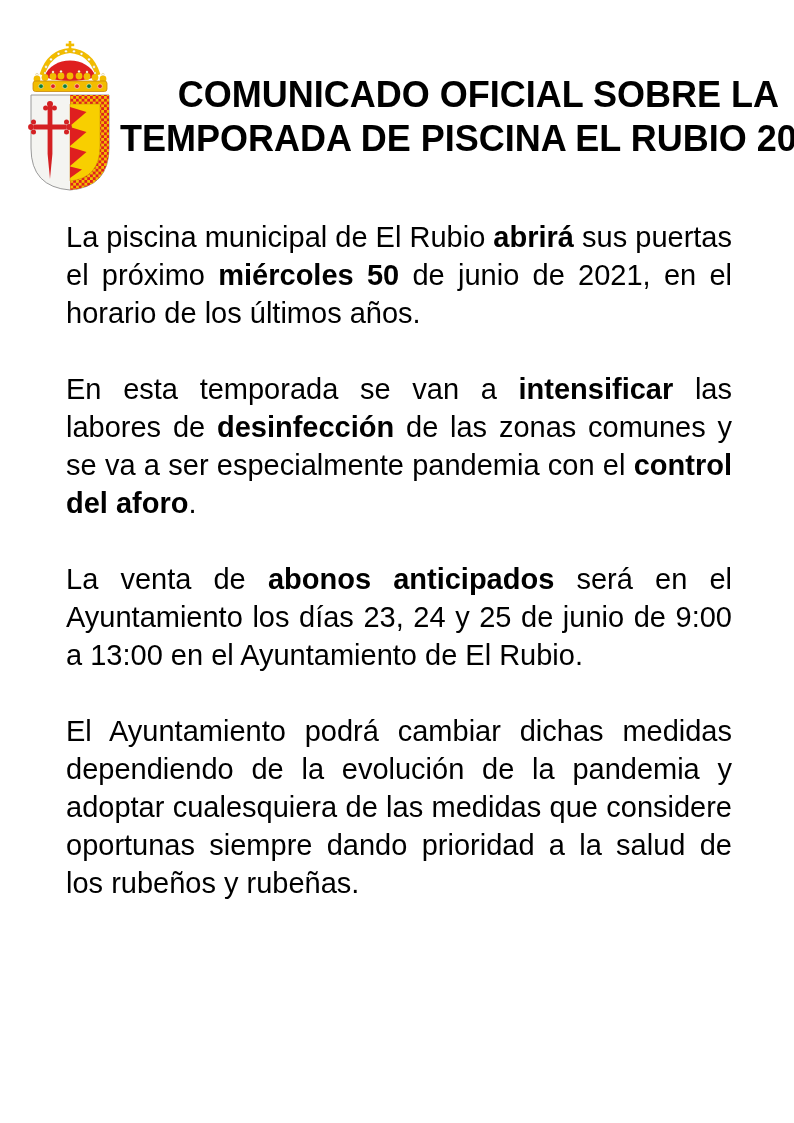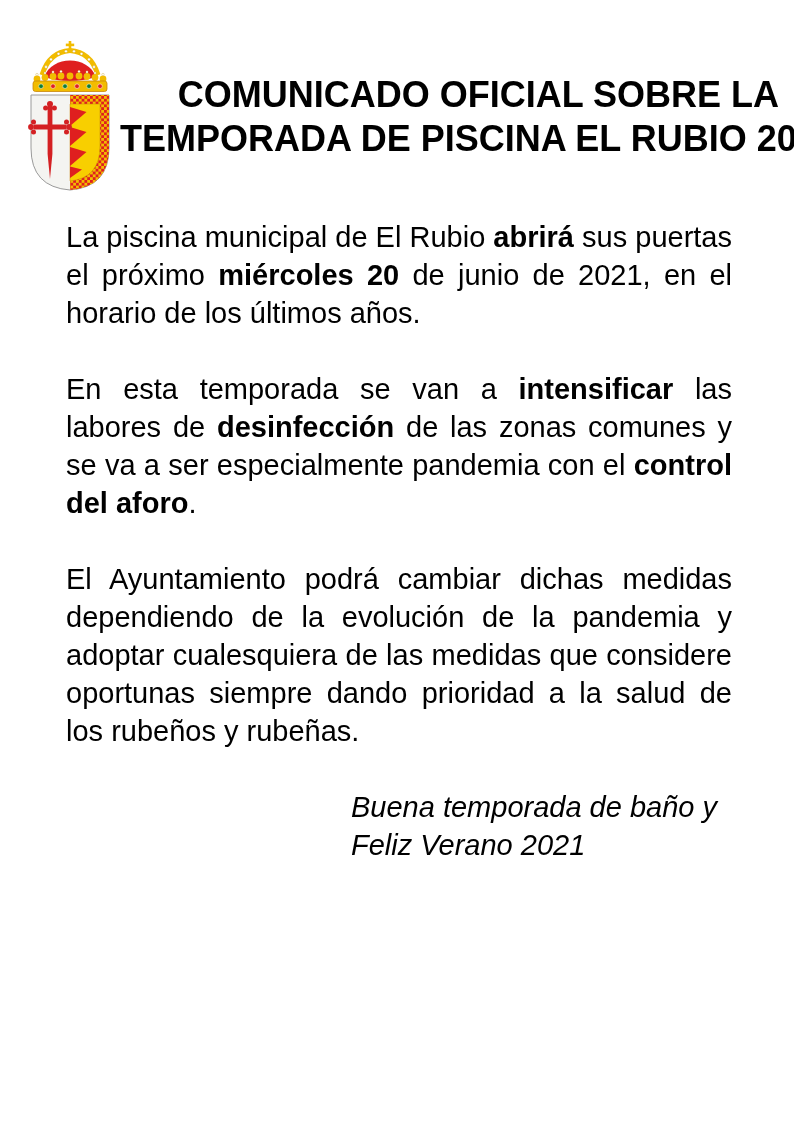--- a/index.html
+++ b/index.html
@@ -161,26 +161,23 @@
     </div>
 
     <div class="title-box">
       <div class="tline">COMUNICADO OFICIAL SOBRE LA</div>
       <div class="tline">TEMPORADA DE PISCINA EL RUBIO 2021</div>
     </div>
   </div>
 
   <div class="main">
 
-    <p class="para"><span>La piscina municipal de El Rubio </span><span class="bd">abrirá</span><span> sus puertas el próximo </span><span class="bd">miércoles 20</span><span> de junio de 2021, en el horario de los últimos años.</span><br></p>
+    <p class="para"><span>La piscina municipal de El Rubio </span><span class="bd">abrirá</span><span> sus puertas el próximo </span><span class="bd">miércoles 50</span><span> de junio de 2021, en el horario de los últimos años.</span><br></p>
 
     <p class="para"><span>En esta temporada se van a </span><span class="bd">intensificar</span><span> las labores de </span><span class="bd">desinfección</span><span> de las zonas comunes y se va a ser especialmente pandemia con el </span><span class="bd">control del aforo</span><span>.</span></p>
 
+    <p class="para"><span>La venta de </span><span class="bd">abonos anticipados</span><span> será en el Ayuntamiento los días 23, 24 y 25 de junio de 9:00 a 13:00 en el Ayuntamiento de El Rubio.</span></p>
 
     <p class="para"><span>El Ayuntamiento podrá cambiar dichas medidas dependiendo de la evolución de la pandemia y adoptar cualesquiera de las medidas que considere oportunas siempre dando prioridad a la salud de los rubeños y rubeñas.</span></p>
 
-    <div class="closing">
-      <div>Buena temporada de baño y</div>
-      <div>Feliz Verano 2021</div>
-    </div>
 
   </div>
 </div>
 
 </body></html>

